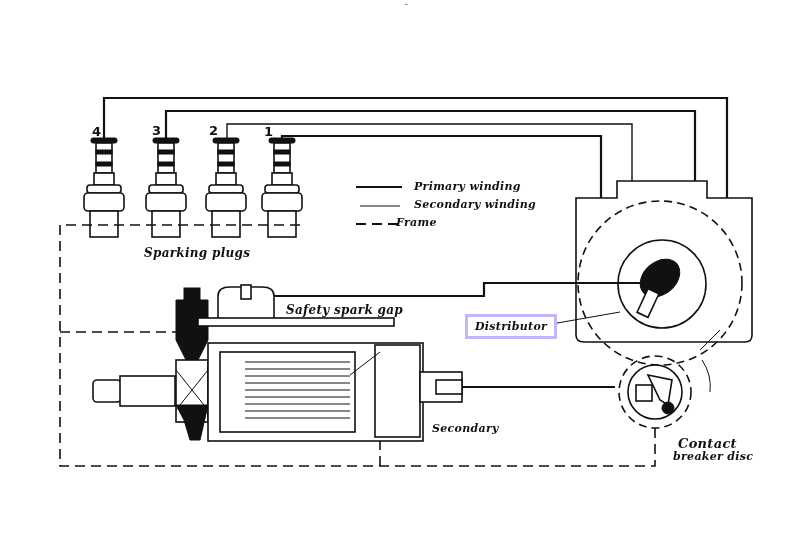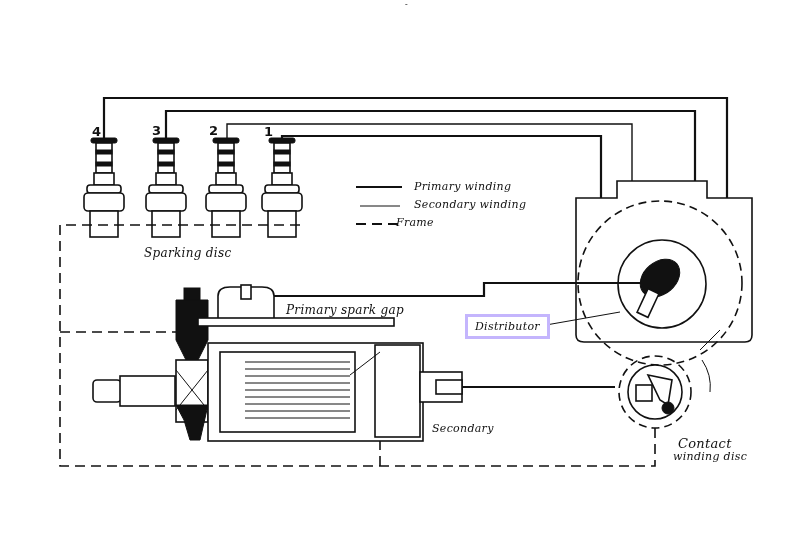--- a/index.html
+++ b/index.html
@@ -2,21 +2,21 @@
 <html><head>
 <meta charset="utf-8">
 <style>
   html, body { margin: 0; padding: 0; background: #ffffff; }
   body { width: 812px; height: 546px; position: relative; overflow: hidden; }
   #diagram { position: absolute; left: 0; top: 0; width: 812px; height: 546px; }
   .lbl {
     position: absolute;
     font-family: "DejaVu Serif", serif;
     font-style: italic;
-    font-weight: normal;
+    font-weight: bold;
     font-size: 12px;
     color: #111111;
     white-space: nowrap;
     letter-spacing: 0.3px;
   }
   .num {
     position: absolute;
     font-family: "DejaVu Sans", sans-serif;
     font-weight: bold;
     font-size: 13px;
@@ -157,26 +157,26 @@
   </g>
 
   <text x="405" y="7" font-size="8" fill="#111">-</text>
 </svg>
 
 <span class="num" style="left:92px;top:124px;">4</span>
 <span class="num" style="left:152px;top:123px;">3</span>
 <span class="num" style="left:209px;top:123px;">2</span>
 <span class="num" style="left:264px;top:124px;">1</span>
 
-<span class="lbl" style="left:144px;top:246px;">Sparking disc</span>
+<span class="lbl" style="left:144px;top:246px;">Sparking plugs</span>
 
 <span class="lbl" style="left:414px;top:180px;font-size:11px;">Primary winding</span>
 <span class="lbl" style="left:414px;top:198px;font-size:11px;">Secondary winding</span>
 <span class="lbl" style="left:396px;top:216px;font-size:11px;">Frame</span>
 
-<span class="lbl" style="left:286px;top:303px;">Primary spark gap</span>
+<span class="lbl" style="left:286px;top:303px;">Safety spark gap</span>
 
 <span class="lbl boxed" style="left:465px;top:314px;font-size:11px;">Distributor</span>
 
 <span class="lbl" style="left:432px;top:422px;font-size:11px;">Secondary</span>
 
 <span class="lbl" style="left:678px;top:436px;font-size:13px;">Contact</span>
-<span class="lbl" style="left:673px;top:450px;font-size:11px;">winding disc</span>
+<span class="lbl" style="left:673px;top:450px;font-size:11px;">breaker disc</span>
 
 </body></html>

